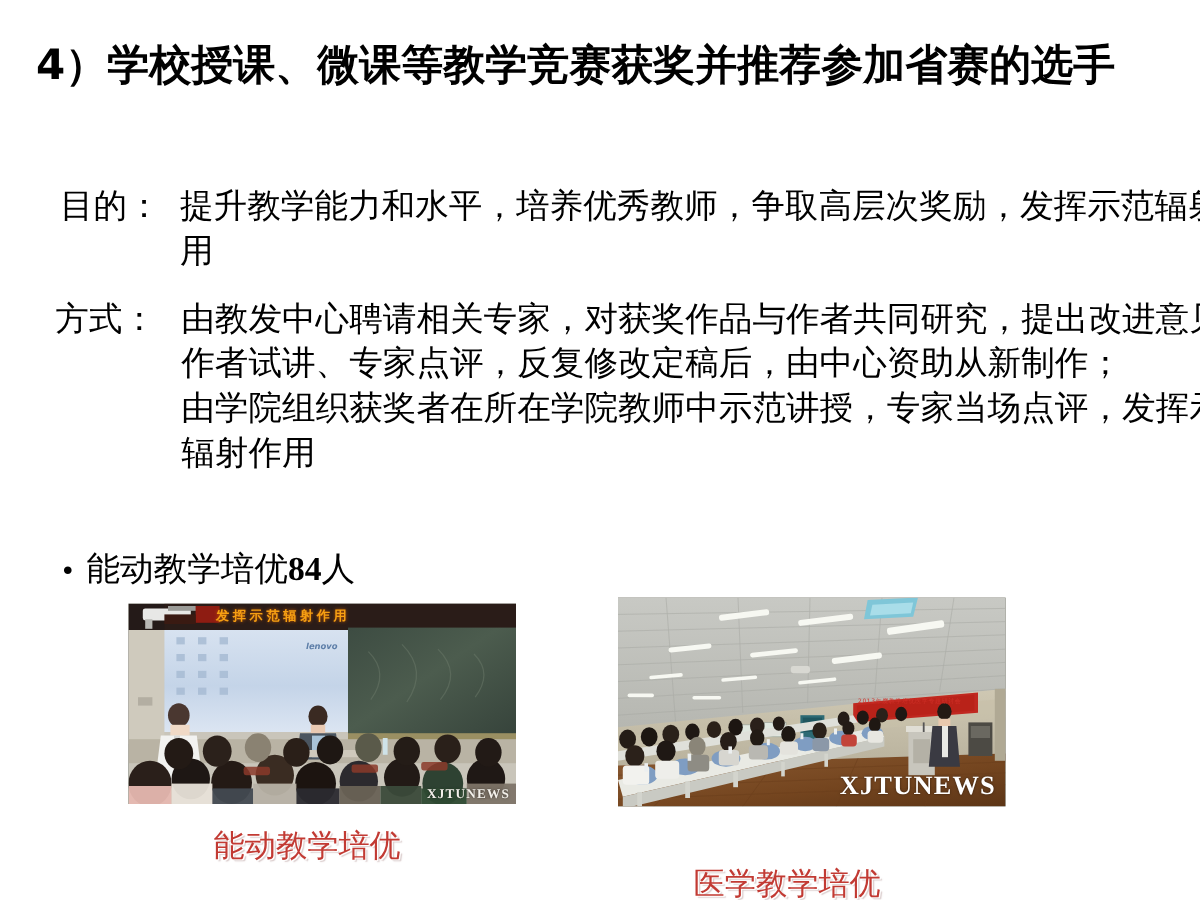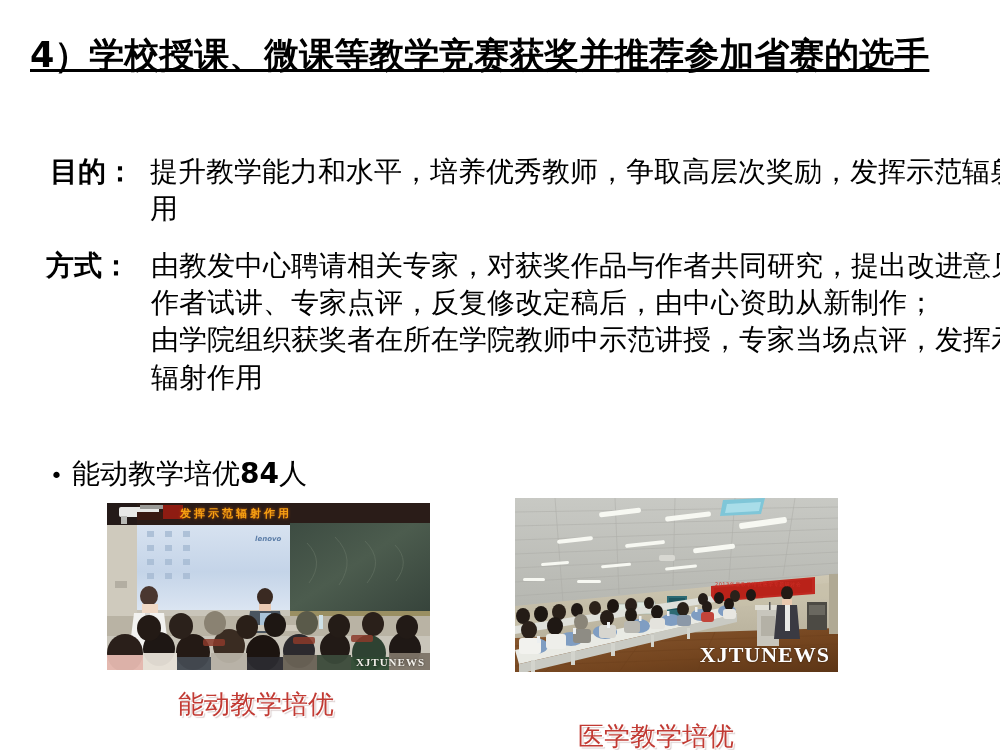--- a/index.html
+++ b/index.html
@@ -20,34 +20,32 @@
   .slide-title {
     position: absolute;
     left: 30px;
     top: 33px;
     width: 940px;
     font-size: 35px;
     font-weight: bold;
     line-height: 1.26;
     letter-spacing: 0px;
     color: #000000;
-    text-decoration: underline;
   }
 
   
   .para {
     position: absolute;
     font-size: 28px;
     line-height: 1.33;
     color: #000000;
     white-space: pre-wrap;
   }
   .para .lead {
     display: inline-block;
-    font-weight: bold;
   }
   .para-purpose {
     left: 50px;
     top: 153px;
     width: 900px;
     text-indent: 0;
     padding-left: 100px;
   }
   .para-purpose .lead {
     margin-left: -100px;
@@ -73,21 +71,21 @@
     line-height: 1.3;
     color: #000000;
     display: flex;
     align-items: baseline;
     gap: 9px;
   }
   .bullet-dot {
     font-size: 22px;
     line-height: 1;
   }
-  .bullet-line b { font-weight: bold; }
+  .bullet-line b { font-weight: bold; font-family: Liberation Serif, serif; }
 
   
   .photo {
     position: absolute;
     overflow: hidden;
     background: #6d6f63;
   }
   .photo-left {
     left: 107px;
     top: 503px;

